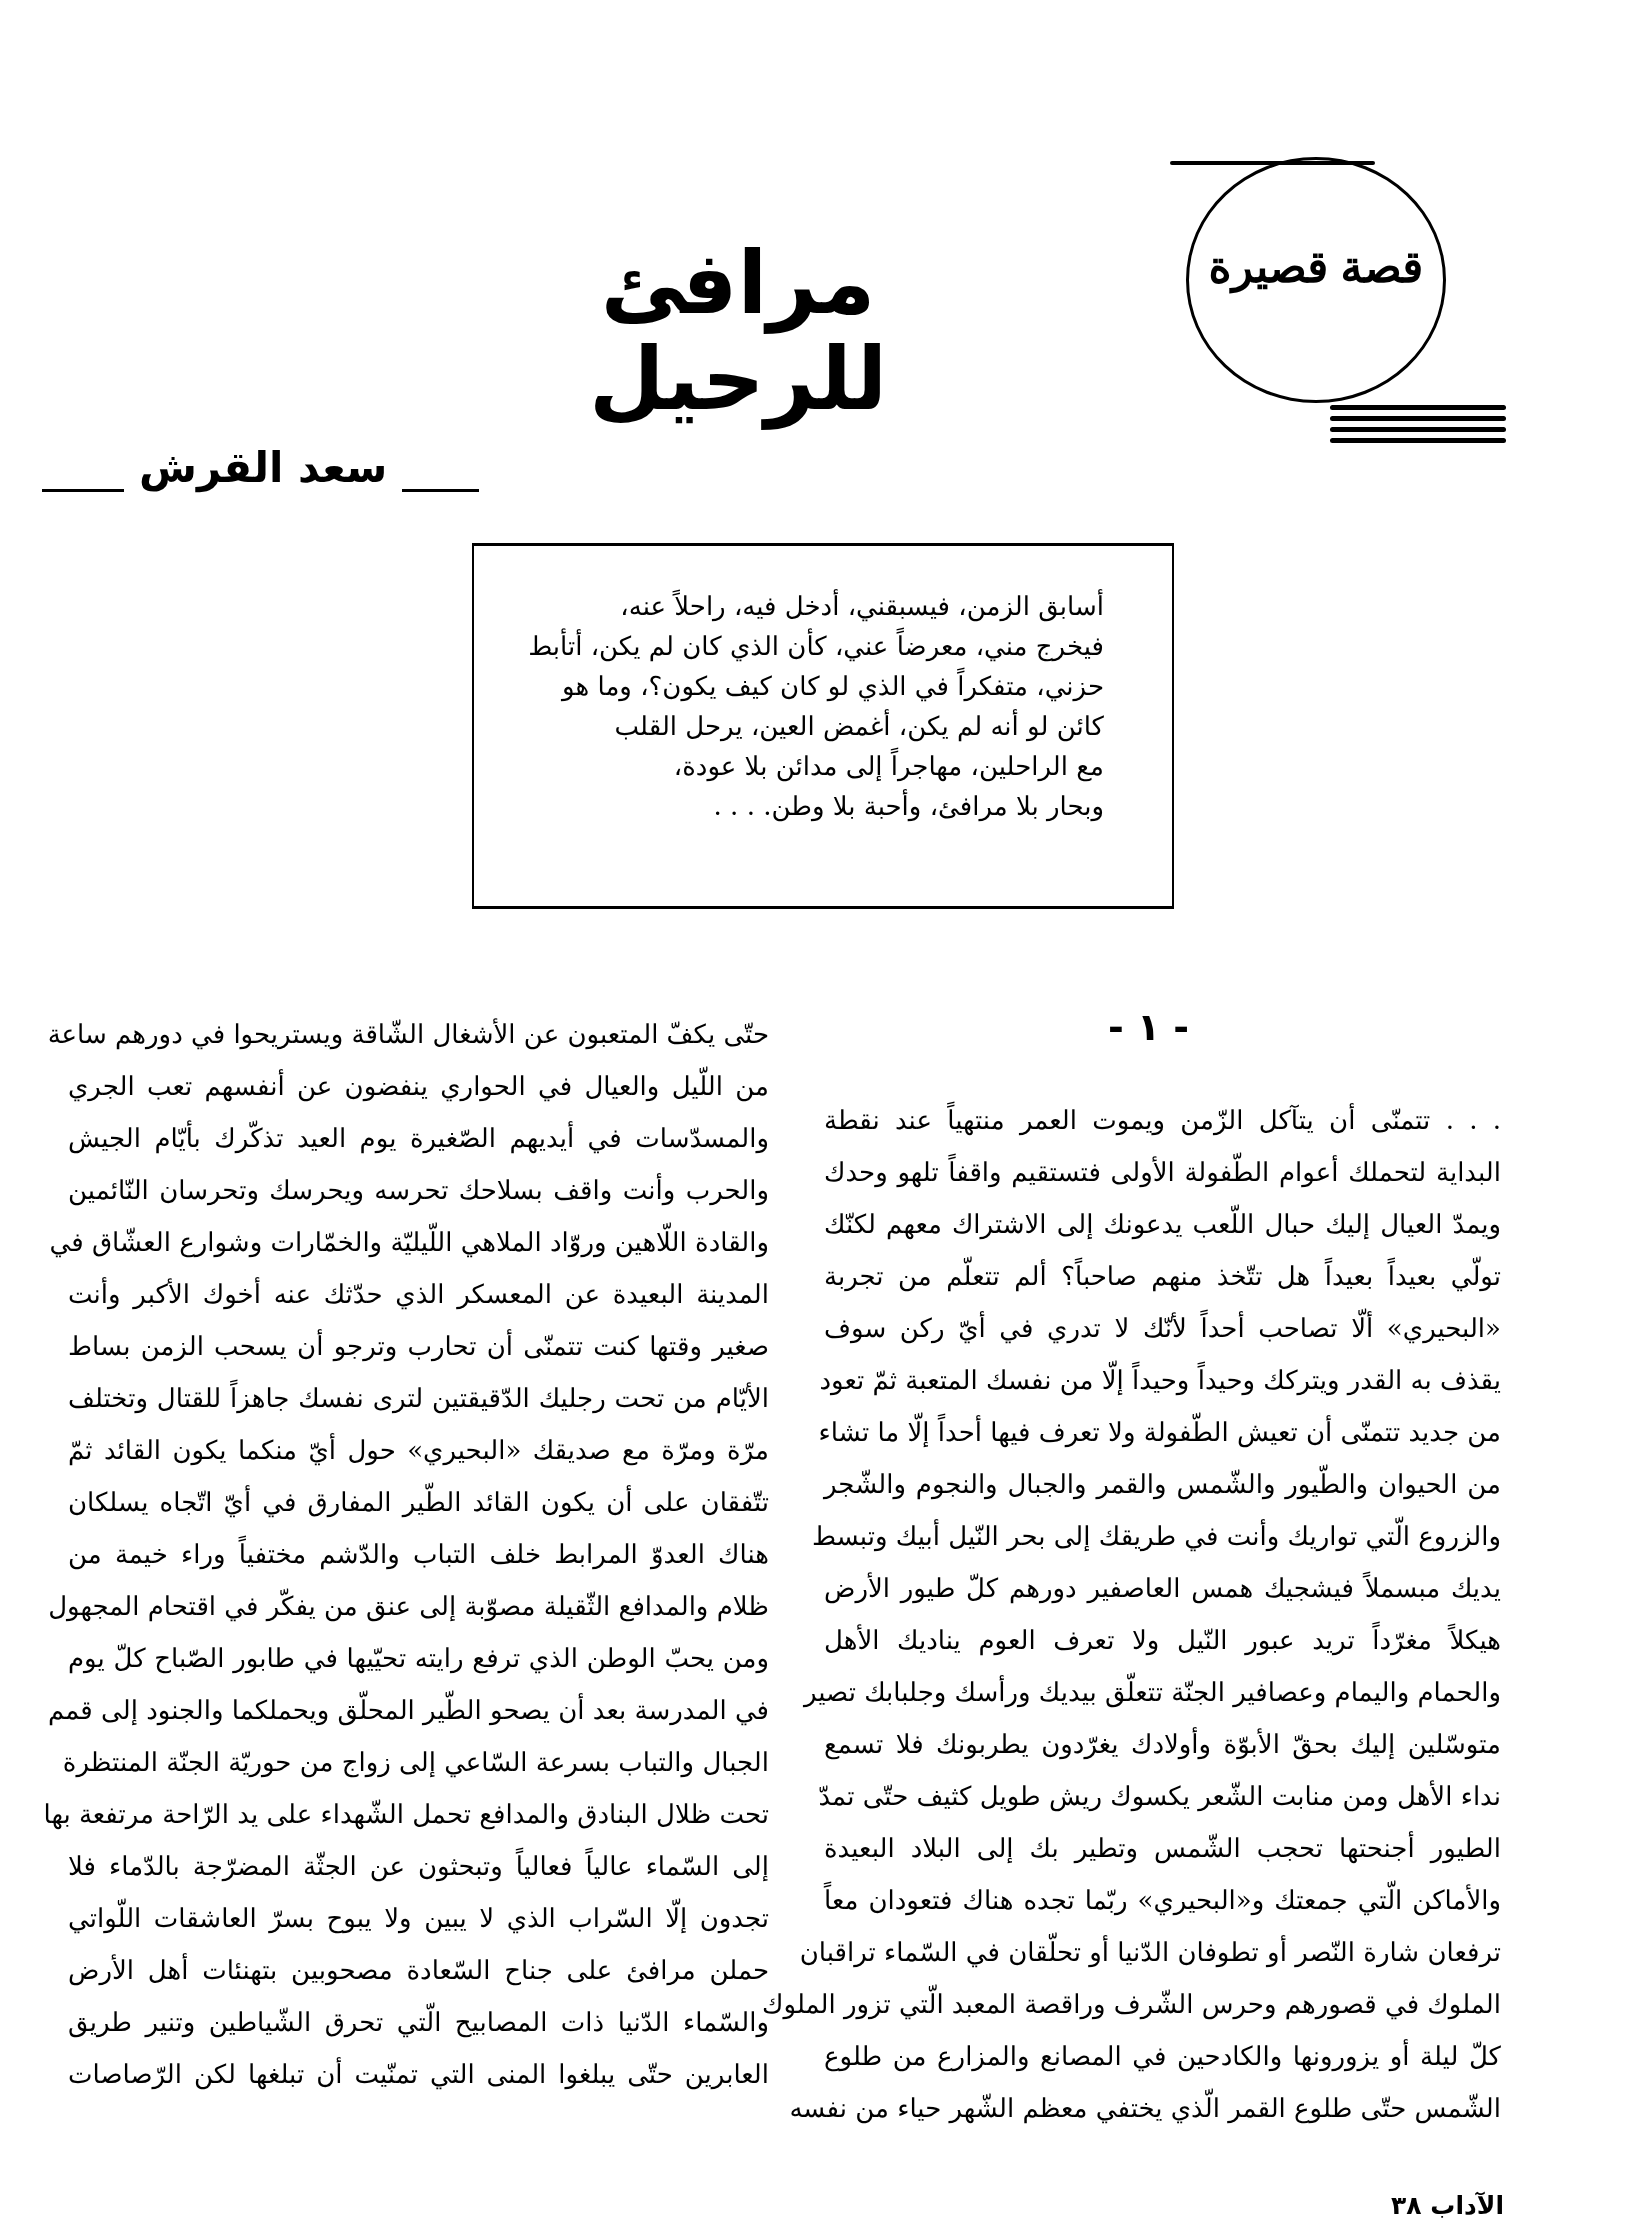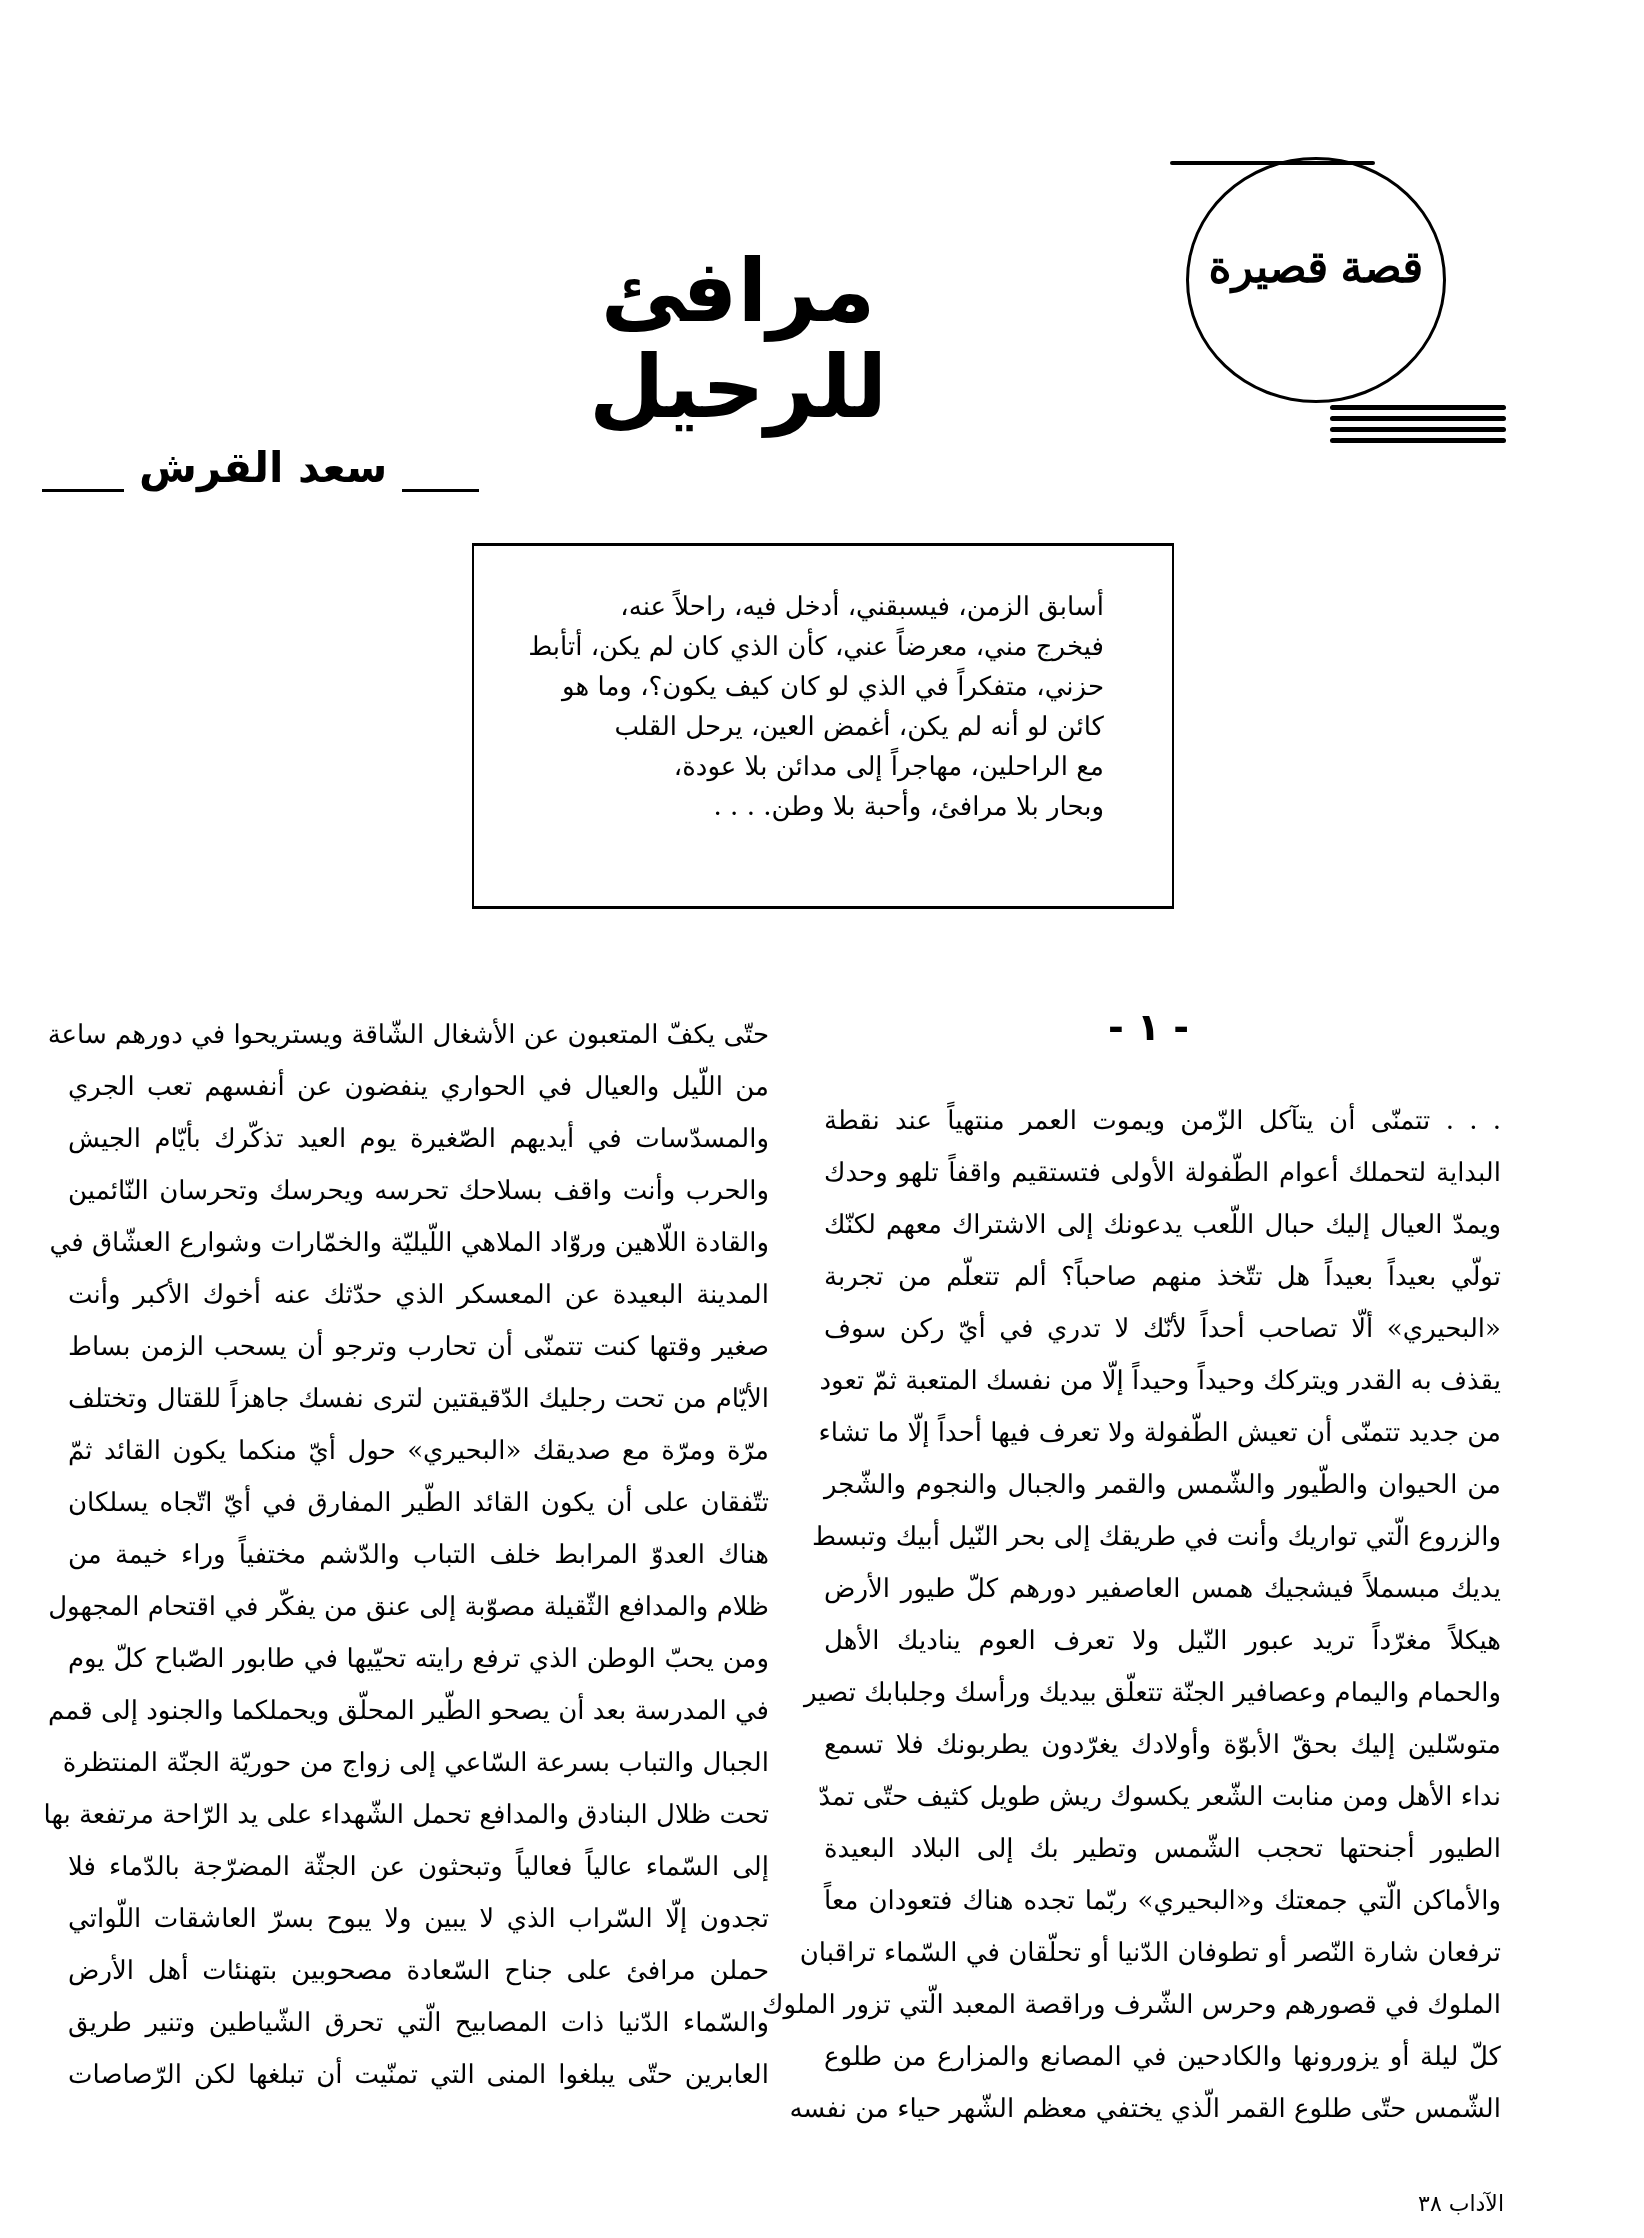--- a/index.html
+++ b/index.html
@@ -38,21 +38,21 @@
   }
   .badge-stripes {
     left: 1330px; top: 405px; width: 176px;
   }
   .badge-stripes div {
     height: 4.8px; background: #000; border-radius: 2.7px; margin-bottom: 6.2px;
   }
 
   
   .title {
-    left: 478px; top: 244px; width: 520px; text-align: center;
+    left: 478px; top: 236px; width: 520px; text-align: center;
     font-family: "DejaVu Sans", "Liberation Sans", sans-serif;
     font-weight: bold; font-size: 87px; direction: rtl;
     line-height: 1.1;
   }
 
   
   .author-row {
     left: 42px; top: 437px; width: 437px; height: 55px;
     display: flex; align-items: flex-end; direction: ltr;
   }
@@ -97,21 +97,21 @@
   .section-number {
     left: 1080px; top: 1005px; width: 137px; text-align: center;
     font-family: "DejaVu Sans", "Liberation Sans", sans-serif;
     font-weight: bold; font-size: 38px; direction: rtl;
   }
 
   
   .footer {
     left: 1340px; top: 2191px; width: 164px; text-align: right;
     font-family: "DejaVu Sans", "Liberation Sans", sans-serif;
-    font-weight: normal; font-size: 22px; direction: rtl;
+    font-weight: bold; font-size: 25px; direction: rtl;
   }
 </style>
 </head>
 <body>
 
 <div class="abs badge-top-line"></div>
 <div class="abs badge-oval">
   <span class="badge-label">قصة قصيرة</span>
 </div>
 <div class="abs badge-stripes">

